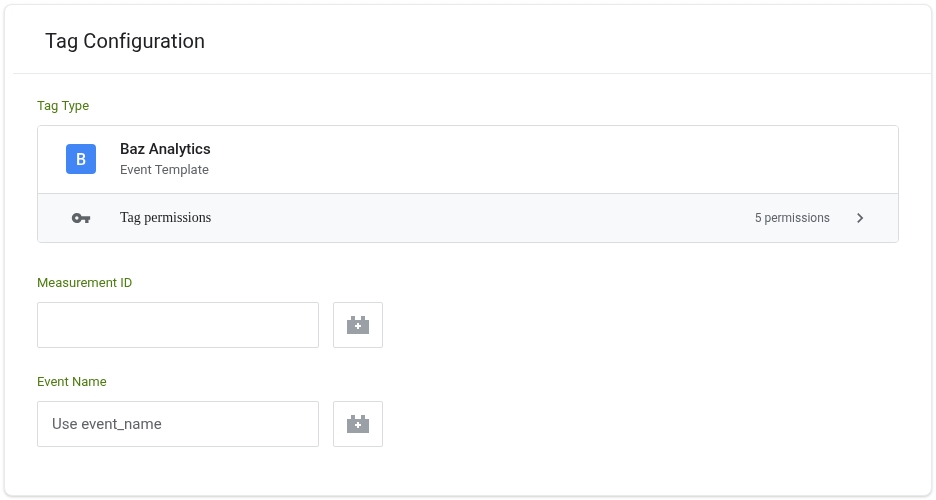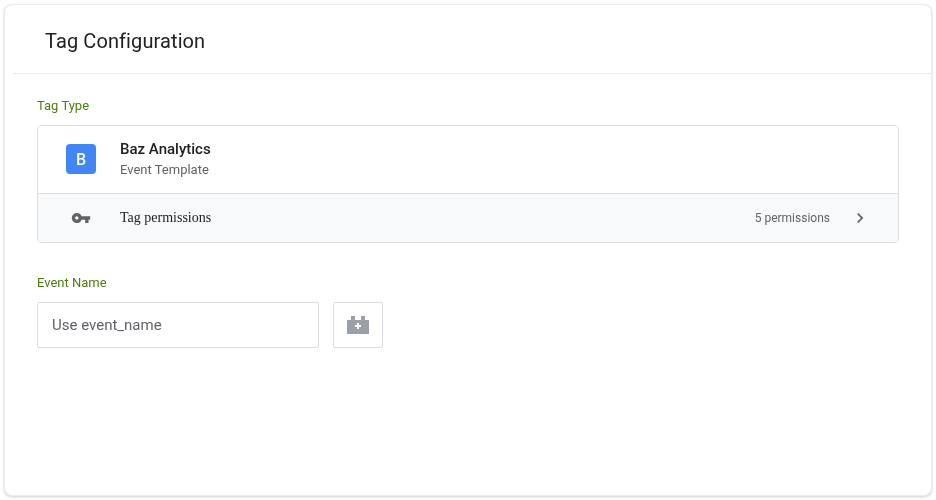--- a/index.html
+++ b/index.html
@@ -181,20 +181,35 @@
         <span class="perm-label">Tag permissions</span>
         <span class="perm-count">5 permissions</span>
         <div class="chevron-wrap">
           <svg width="20" height="20" viewBox="0 0 24 24" fill="#5f6368">
             <path d="M8.59 16.59L13.17 12 8.59 7.41 10 6l6 6-6 6-1.41-1.41z"></path>
           </svg>
         </div>
       </div>
     </div>
 
+    <div class="field-group">
+      <span class="section-label">Measurement ID</span>
+      <div class="field-row">
+        <input type="text" class="field-input" value="" style="">
+        <button class="variable-btn">
+          <svg class="lego-icon" width="22" height="18" viewBox="0 0 22 18">
+            <rect x="0" y="4" width="22" height="14" fill="#9aa0a6"></rect>
+            <rect x="4" y="0" width="4" height="4" fill="#9aa0a6"></rect>
+            <rect x="14" y="0" width="4" height="4" fill="#9aa0a6"></rect>
+            <rect x="8" y="9" width="6" height="2" fill="#ffffff"></rect>
+            <rect x="10" y="7" width="2" height="6" fill="#ffffff"></rect>
+          </svg>
+        </button>
+      </div>
+    </div>
 
     <div class="field-group">
       <span class="section-label">Event Name</span>
       <div class="field-row">
         <input type="text" class="field-input" placeholder="Use event_name" style="">
         <button class="variable-btn">
           <svg class="lego-icon" width="22" height="18" viewBox="0 0 22 18">
             <rect x="0" y="4" width="22" height="14" fill="#9aa0a6"></rect>
             <rect x="4" y="0" width="4" height="4" fill="#9aa0a6"></rect>
             <rect x="14" y="0" width="4" height="4" fill="#9aa0a6"></rect>

